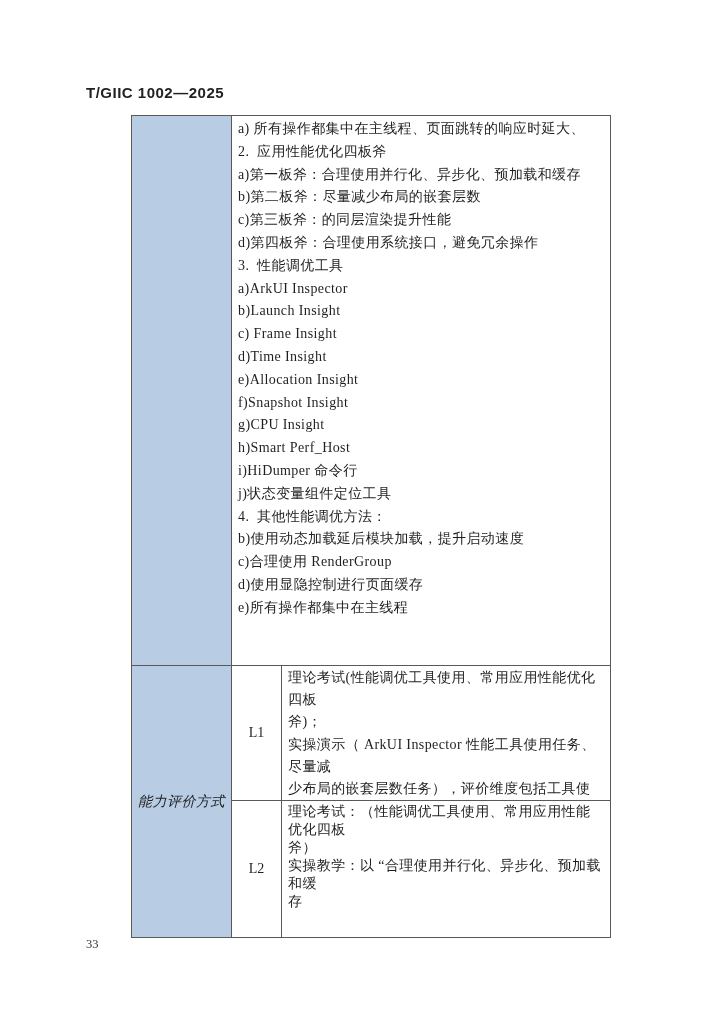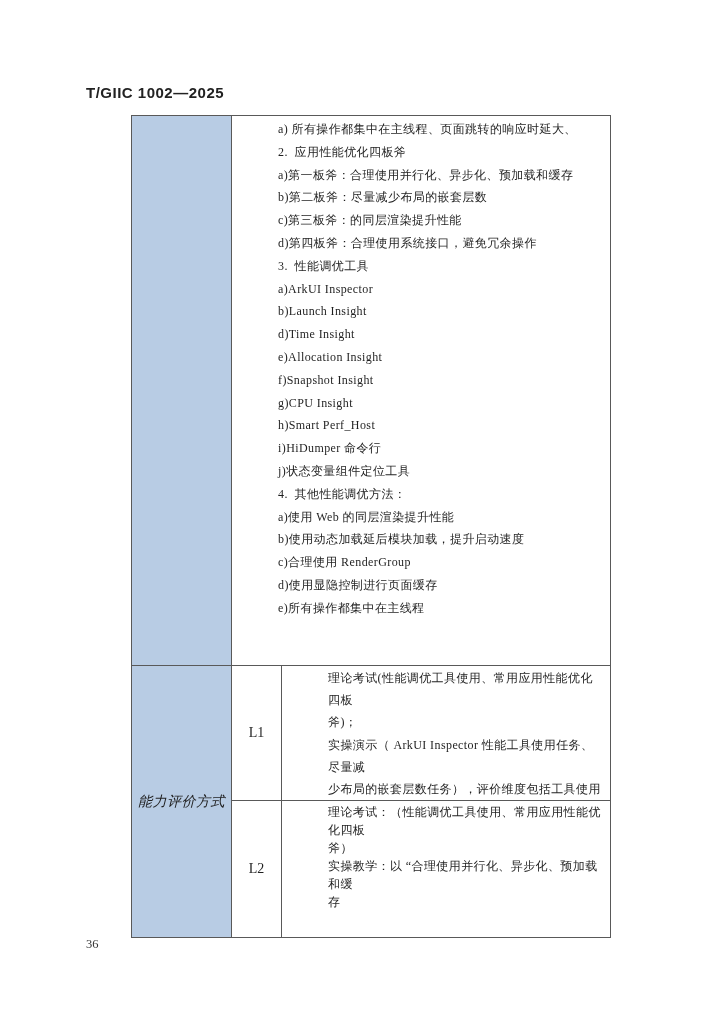--- a/index.html
+++ b/index.html
@@ -54,24 +54,23 @@
     border-right:1px solid var(--border);
     display:flex;align-items:center;justify-content:center;
     font-size:14px;
   }
   .content-cell{
     flex:1;overflow:hidden;
     padding:2px 8px 0 6px;
   }
   .content-cell .tline{
     white-space:pre-wrap;
-    font-size:12px;
+    font-size:14px;
     line-height:22.8px;
     letter-spacing:0.4px;
-    margin-left:40px;
   }
   .subrow-l1 .content-cell{padding-top:1px;}
   .subrow-l1 .content-cell .tline{line-height:22.2px;}
   .subrow-l2 .content-cell .tline{line-height:18px;}
   .page-number{
     position:absolute;left:86px;top:937px;
     font-size:12.5px;color:#333;
   }
 </style>
 </head>
@@ -88,29 +87,29 @@
       <div class="content-cell">
           <div class="tline">a) 所有操作都集中在主线程、页面跳转的响应时延大、</div>
           <div class="tline">2.  应用性能优化四板斧</div>
           <div class="tline">a)第一板斧：合理使用并行化、异步化、预加载和缓存</div>
           <div class="tline">b)第二板斧：尽量减少布局的嵌套层数</div>
           <div class="tline">c)第三板斧：的同层渲染提升性能</div>
           <div class="tline">d)第四板斧：合理使用系统接口，避免冗余操作</div>
           <div class="tline">3.  性能调优工具</div>
           <div class="tline">a)ArkUI Inspector</div>
           <div class="tline">b)Launch Insight</div>
+          <div class="tline">c) Frame Insight</div>
           <div class="tline">d)Time Insight</div>
           <div class="tline">e)Allocation Insight</div>
           <div class="tline">f)Snapshot Insight</div>
           <div class="tline">g)CPU Insight</div>
           <div class="tline">h)Smart Perf_Host</div>
           <div class="tline">i)HiDumper 命令行</div>
           <div class="tline">j)状态变量组件定位工具</div>
           <div class="tline">4.  其他性能调优方法：</div>
-          <div class="tline">a)使用 Web 的同层渲染提升性能</div>
           <div class="tline">b)使用动态加载延后模块加载，提升启动速度</div>
           <div class="tline">c)合理使用 RenderGroup</div>
           <div class="tline">d)使用显隐控制进行页面缓存</div>
           <div class="tline">e)所有操作都集中在主线程</div>
         </div>
     </div>
 
     <div class="row-bottom">
       <div class="blue-cell">
         <span>能力评价方式</span>
@@ -135,15 +134,15 @@
               <div class="tline">实操教学：以 “合理使用并行化、异步化、预加载和缓</div>
               <div class="tline">存</div>
             </div>
         </div>
 
       </div>
     </div>
 
   </div>
 
-  <div class="page-number">36</div>
+  <div class="page-number">33</div>
 
 </div>
 
 </body></html>

